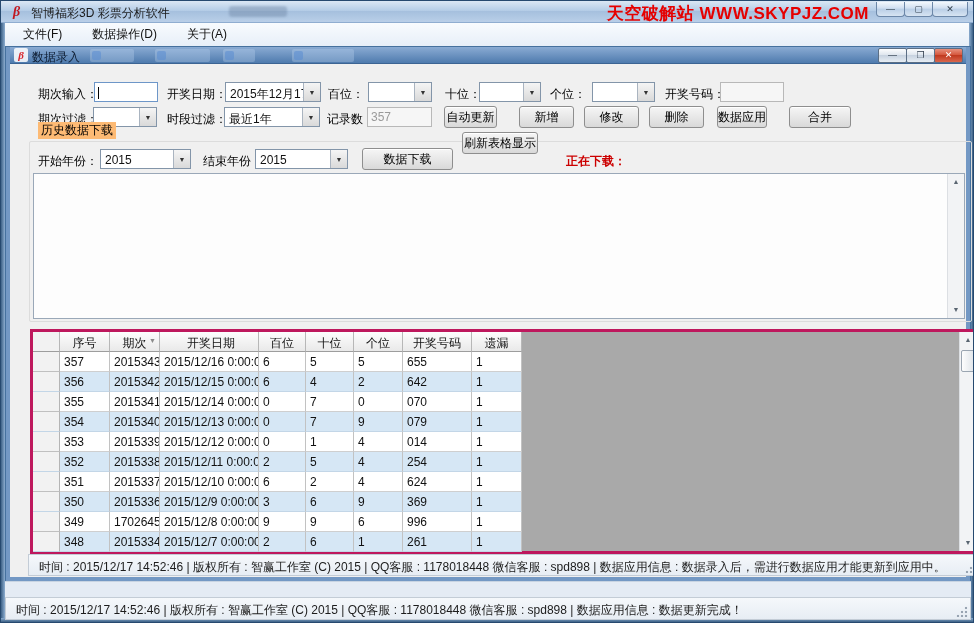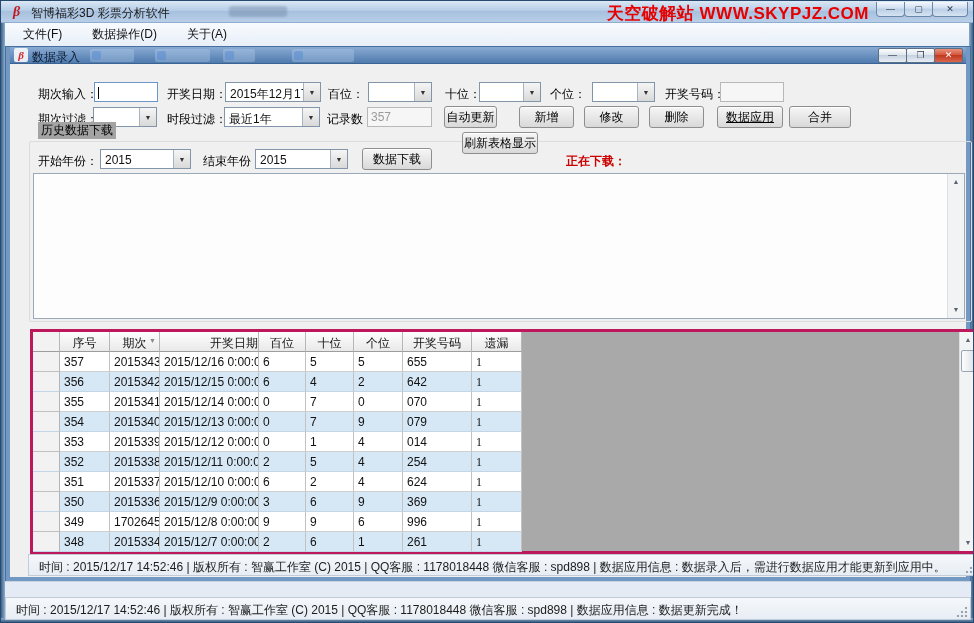--- a/index.html
+++ b/index.html
@@ -61,42 +61,42 @@
   .combo{position:absolute;height:20px;border:1px solid #8395a9;background:#fff;display:flex;}
   .combo .ct{flex:1;padding:3px 3px 0 4px;overflow:hidden;white-space:nowrap;}
   .combo .ca{width:17px;border-left:1px solid #aab4c0;background:linear-gradient(#f5f5f5,#d9d9d9);
     font-size:7px;color:#333;text-align:center;line-height:19px;}
   .btn{position:absolute;height:22px;border:1px solid #8e8e8e;border-radius:3px;
     background:linear-gradient(#f6f6f6,#e6e6e6 55%,#d9d9d9);box-shadow:inset 0 1px 0 #fff;
     text-align:center;line-height:20px;color:#000;}
   
   .groupbox{position:absolute;left:3px;top:77px;width:943px;height:181px;
     border:1px solid #dcdcdc;border-radius:2px;}
-  .group-label{position:absolute;left:12px;top:58px;background:#a3a3a3;padding:0 3px;z-index:3;}
+  .group-label{position:absolute;left:12px;top:58px;background:#fdba74;padding:0 3px;z-index:3;}
   
   .whitebox{position:absolute;left:7px;top:109px;width:932px;height:146px;
     border:1px solid #9aa8b8;background:#fdfdfd;}
   .vsb{position:absolute;right:0;top:0;bottom:0;width:17px;background:#f2f3f5;border-left:1px solid #dcdfe3;}
   .vsb .ar{position:absolute;left:0;width:100%;height:16px;font-size:7px;color:#5a6571;text-align:center;line-height:16px;}
   .vsb .ar.up{top:0;} .vsb .ar.dn{bottom:0;}
   .vsb .thumb{position:absolute;left:1px;width:14px;height:22px;top:18px;border:1px solid #9aa5b1;
     border-radius:2px;background:linear-gradient(90deg,#fdfdfd,#dfe4e9);}
   
   .tablearea{position:absolute;left:4px;top:265px;width:949px;height:225px;background:#a9a9a9;border:3px solid #be185d;}
   .grid{position:absolute;left:0;top:0;width:489px;}
   .trow{display:flex;height:20px;}
   .tc{height:20px;border-right:1px solid #c2c2c2;border-bottom:1px solid #cfcfcf;
     padding:3px 0 0 4px;overflow:hidden;white-space:nowrap;background:#fff;}
   .trow.alt .tc{background:#d6e7f5;border-bottom:1px solid #c3d6e7;}
   .tc.rowhdr{width:27px;background:#f2f2f2 !important;border-right:1px solid #b5b5b5;border-bottom:1px solid #c0c0c0;}
   .tc.c0{width:50px;} .tc.c1{width:50px;position:relative;} .tc.c2{width:99px;}
-  .tc.c3{width:47px;} .tc.c4{width:48px;} .tc.c5{width:49px;} .tc.c6{width:69px;} .tc.c7{width:50px;font-family:Liberation Serif, serif;}
+  .tc.c3{width:47px;} .tc.c4{width:48px;} .tc.c5{width:49px;} .tc.c6{width:69px;} .tc.c7{width:50px;}
   .hrow .tc{background:linear-gradient(#fdfdfd,#e9e9e9);border-right:1px solid #b7b7b7;
     border-bottom:1px solid #9d9d9d;text-align:center;padding-left:0;}
-  .hrow .tc.c2{text-align:right;padding-left:4px;}
+  .hrow .tc.c2{text-align:center;padding-left:4px;}
   .sort{position:absolute;right:3px;top:5px;font-size:7px;color:#8a8a8a;}
   .tbl-sb{right:0;top:0;bottom:0;}
   
   .statusbar{position:absolute;background:linear-gradient(#f5f8fb,#e7edf4);
     border:1px solid #c3ccd6;color:#1c1c1c;white-space:nowrap;overflow:hidden;}
   .statusbar .st{position:absolute;left:10px;top:4px;}
   .inner-status{left:2px;top:490px;width:952px;height:22px;}
   .grip{position:absolute;right:2px;bottom:2px;width:12px;height:12px;
     background:
      radial-gradient(circle at 10px 3px,#98a4b2 1.1px,transparent 1.6px),
@@ -195,37 +195,37 @@
       <span class="combo" style="left:198px;top:43px;width:96px;">
         <span class="ct">最近1年</span>
         <span class="ca">▼</span>
       </span>
       <span class="lbl" style="left:301px;top:47px;">记录数：</span>
       <span class="tin dis" style="left:341px;top:43px;width:65px;">357</span>
       <span class="btn" style="left:418px;top:42px;width:53px;">自动更新</span>
       <span class="btn" style="left:493px;top:42px;width:55px;">新增</span>
       <span class="btn" style="left:558px;top:42px;width:55px;">修改</span>
       <span class="btn" style="left:623px;top:42px;width:55px;">删除</span>
-      <span class="btn" style="left:691px;top:42px;width:66px;text-decoration:underline;">数据应用</span>
+      <span class="btn" style="left:691px;top:42px;width:50px;">数据应用</span>
       <span class="btn" style="left:763px;top:42px;width:62px;">合并</span>
 
       <span class="lbl group-label">历史数据下载</span>
       <span class="groupbox"></span>
 
       <span class="lbl" style="left:12px;top:89px;">开始年份：</span>
       <span class="combo" style="left:74px;top:85px;width:91px;">
         <span class="ct">2015</span>
         <span class="ca">▼</span>
       </span>
       <span class="lbl" style="left:177px;top:89px;">结束年份：</span>
       <span class="combo" style="left:229px;top:85px;width:93px;">
         <span class="ct">2015</span>
         <span class="ca">▼</span>
       </span>
-      <span class="btn" style="left:336px;top:84px;width:70px;">数据下载</span>
+      <span class="btn" style="left:336px;top:84px;width:91px;">数据下载</span>
       <span class="btn" style="left:436px;top:68px;width:76px;">刷新表格显示</span>
       <span class="lbl red" style="left:540px;top:89px;">正在下载：</span>
 
       <div class="whitebox">
         <div class="vsb">
           <div class="ar up">▲</div>
           <div class="ar dn">▼</div>
         </div>
       </div>
 

